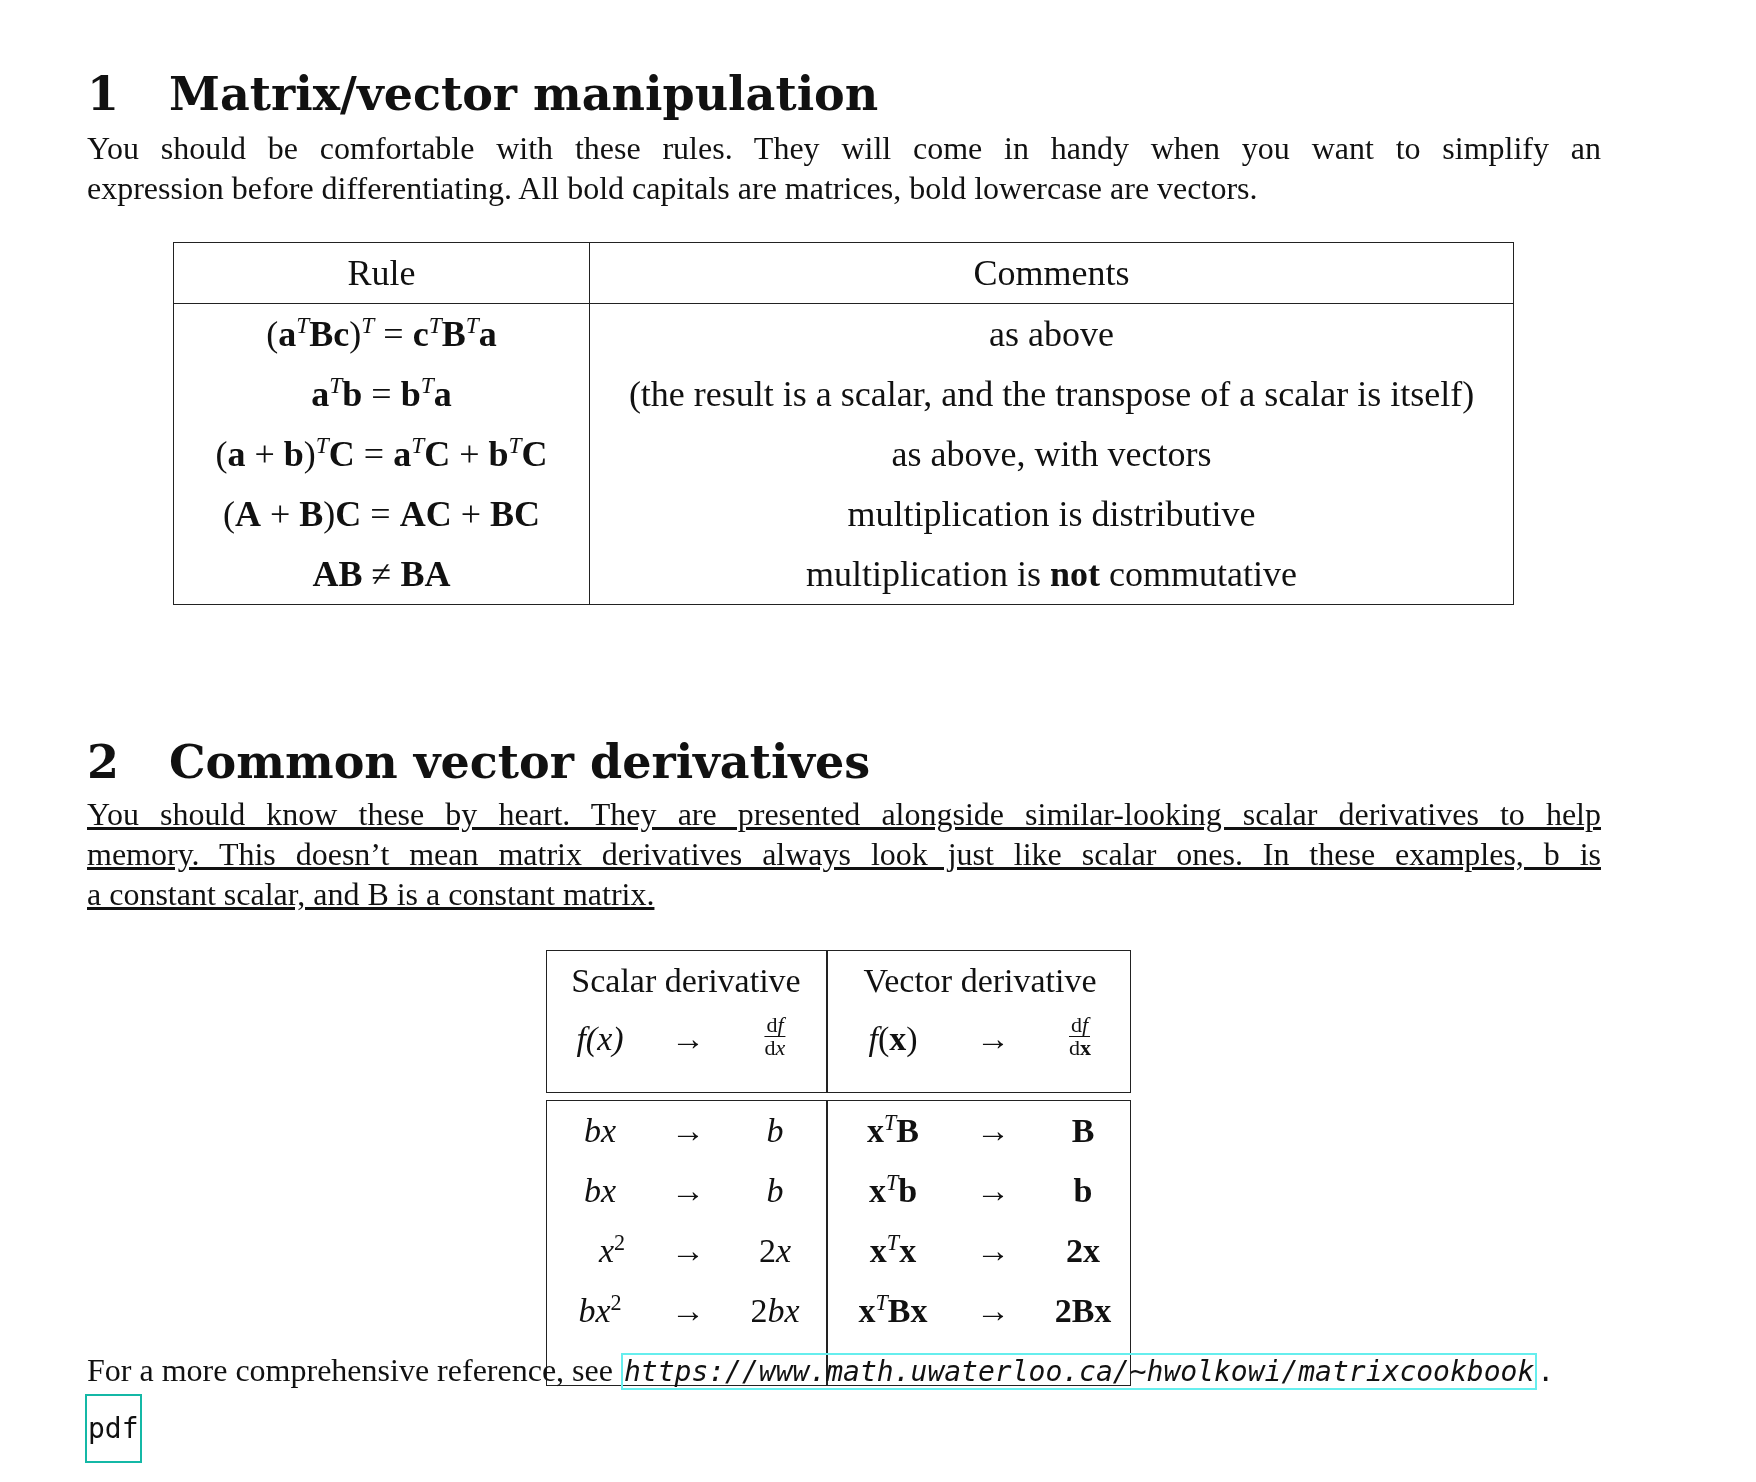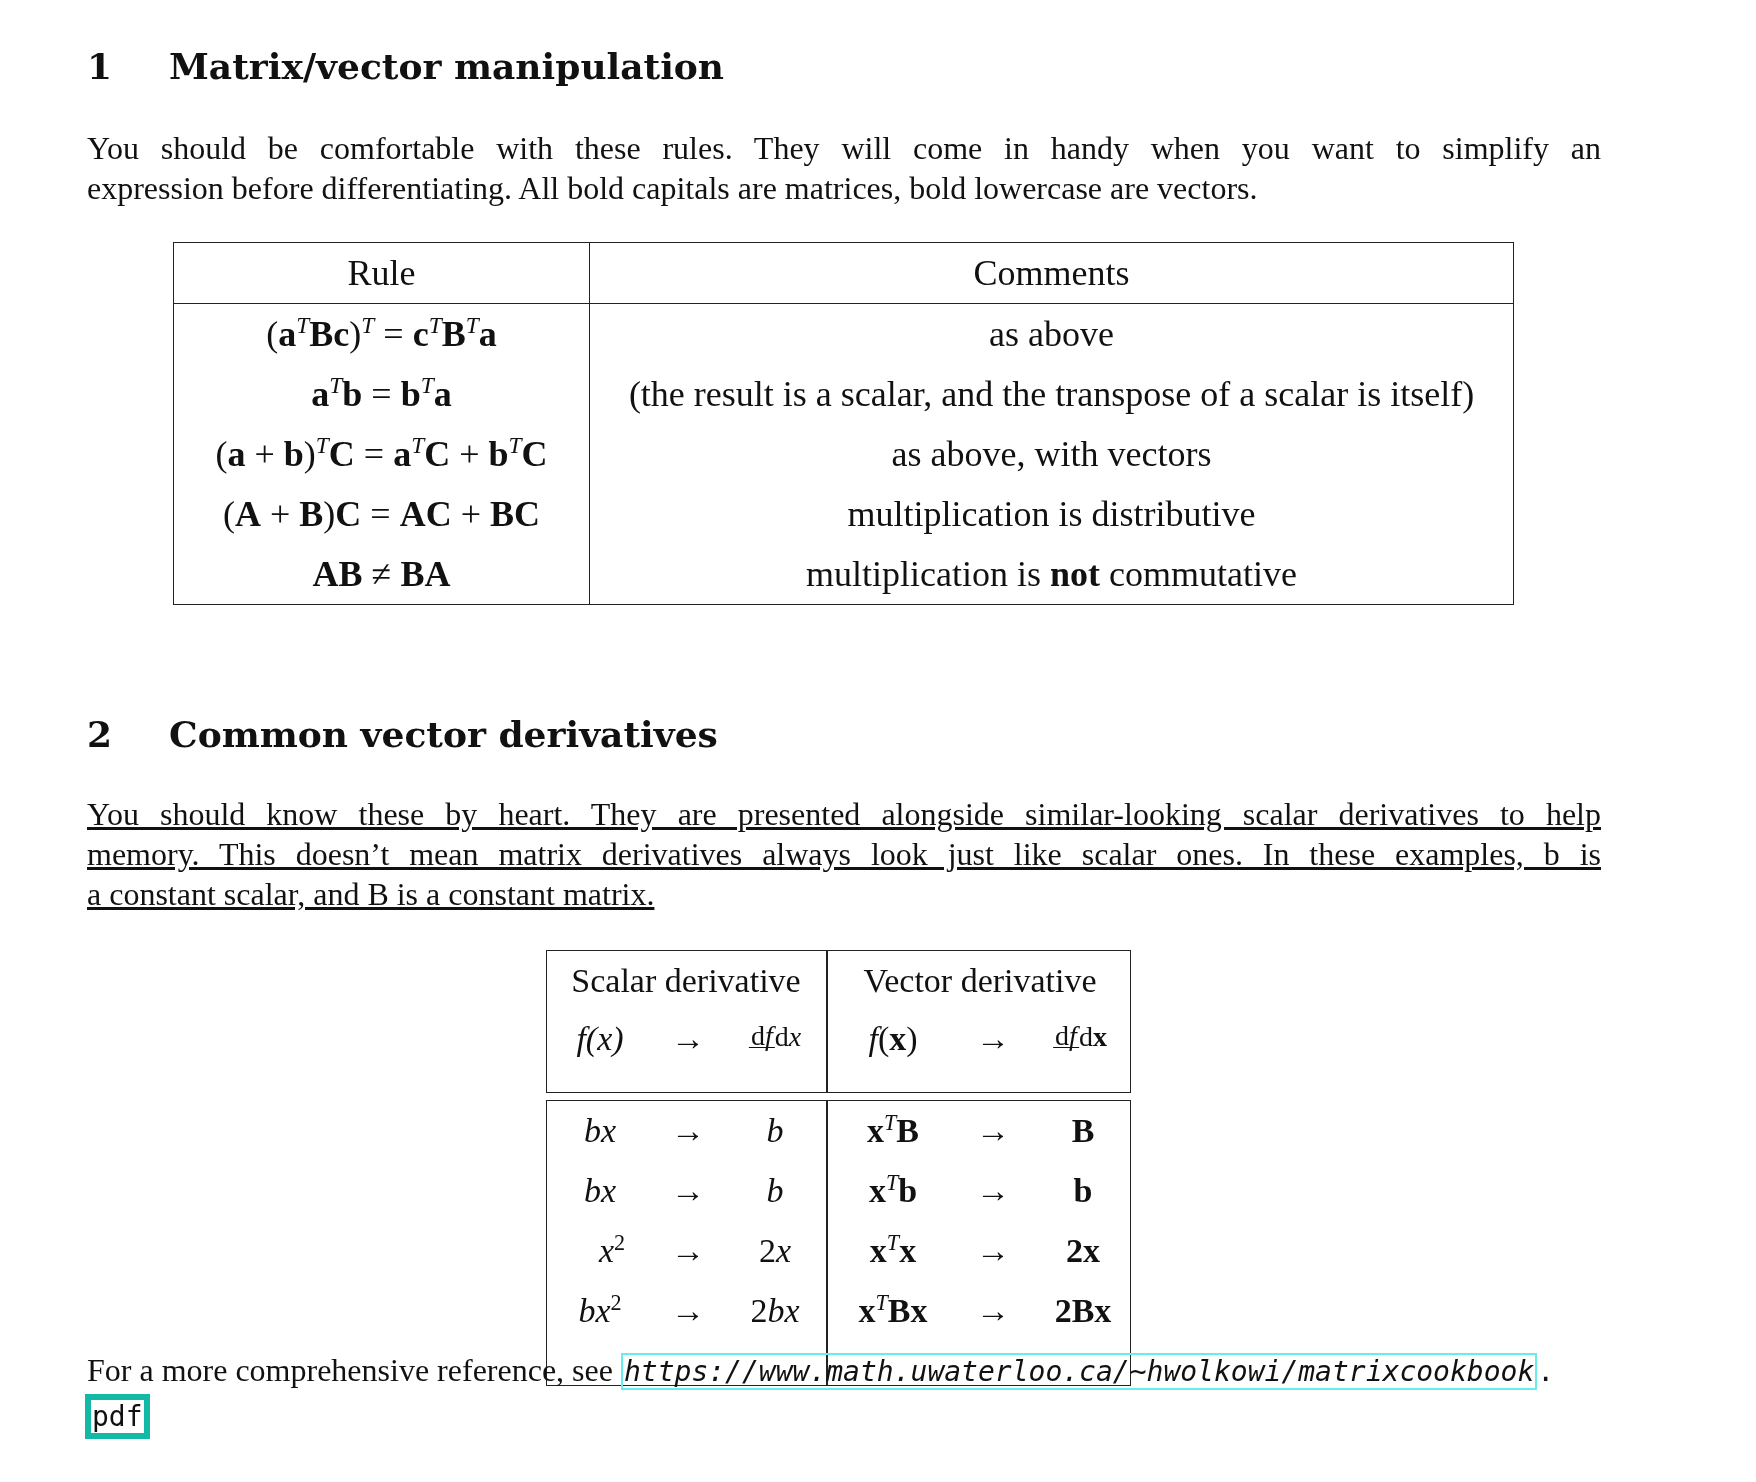--- a/index.html
+++ b/index.html
@@ -1,38 +1,38 @@
 <!DOCTYPE html>
 <html><head>
 <meta charset="utf-8">
 <style>
   html, body { margin:0; padding:0; background:#ffffff; }
   body { width:1756px; height:1482px; position:relative; overflow:hidden;
          font-family:"DejaVu Serif","Liberation Serif",serif; color:#111; }
   .abs { position:absolute; }
-  .h1 { font-family:"DejaVu Serif",serif; font-weight:bold; font-size:36px; line-height:1; white-space:nowrap; }
+  .h1 { font-family:"DejaVu Serif",serif; font-weight:bold; font-size:46px; line-height:1; white-space:nowrap;margin-top:23px; }
   .secnum { display:inline-block; width:82px; }
   .para { font-family:"Liberation Serif",serif; font-size:32px; line-height:40px; left:87px; width:1514px; text-align:justify; }
   .para .line { display:block; white-space:nowrap; }
   .para .line.j { text-align:justify; text-align-last:justify; }
   .mb { font-weight:bold; font-family:"Liberation Serif",serif; }
   .mi { font-style:italic; font-family:"Liberation Serif",serif; }
   sup { font-size:0.65em; line-height:0; vertical-align:0.55em; font-style:italic; font-weight:normal; }
 
   table.t1 { border-collapse:collapse; font-family:"Liberation Serif",serif; font-size:36px; }
   table.t1 td, table.t1 th { border-left:1.5px solid #222; border-right:1.5px solid #222; text-align:center; font-weight:normal; padding:0 18px; }
   table.t1 th { height:60px; border-top:1.5px solid #222; border-bottom:1.5px solid #222; }
   table.t1 td { height:60px; }
   table.t1 tr:last-child td { border-bottom:1.5px solid #222; }
 
   .t2 { font-family:"Liberation Serif",serif; font-size:34px; }
   .t2box { position:absolute; border:1.5px solid #222; }
   .t2div { position:absolute; width:1.5px; background:#222; }
   .cell { position:absolute; text-align:center; white-space:nowrap; transform:translateX(-50%); }
-  .frac { display:inline-flex; flex-direction:row; align-items:flex-end; font-size:28px; line-height:22px; vertical-align:middle; }
+  .frac { display:inline-flex; flex-direction:column; align-items:flex-start; font-size:22px; line-height:22px; vertical-align:middle; }
   .frac .num { border-bottom:1.5px solid #111; padding:0 2px; }
   .mono { font-family:"DejaVu Sans Mono","Liberation Mono",monospace; font-size:28px; }
 </style>
 </head>
 <body>
 
 <div class="abs h1" style="left:87px; top:48px;">
   <span class="secnum">1</span><span>Matrix/vector manipulation</span>
 </div>
 
@@ -130,13 +130,13 @@
       <div class="cell" style="left: 775px; top: 1292px;">2<i>b</i><i>x</i></div>
       <div class="cell" style="left: 893px; top: 1292px;"><b>x</b><sup style="font-style:italic">T</sup><b>Bx</b></div>
       <div class="cell" style="left: 993px; top: 1292px;">→</div>
       <div class="cell" style="left: 1083px; top: 1292px;"><b>2Bx</b></div>
     </div>
 </div>
 
 <div class="abs" style="left:87px; top:1352px; font-family:'Liberation Serif',serif; font-size:32px; white-space:nowrap;">
   <span>For a more comprehensive reference, see </span><span class="mono" style="border:2px solid #66eeee; padding:0 1px;font-style:italic;">https://www.math.uwaterloo.ca/~hwolkowi/matrixcookbook</span><span class="mono">.</span>
 </div>
-<div class="abs mono" style="left:85px; top:1394px; border:6px solid #14b8a6; padding:0 1px;text-align:right;">pdf</div>
+<div class="abs mono" style="left:85px; top:1394px; border:2px solid #14b8a6; padding:16px 1px;text-align:right;">pdf</div>
 
 </body></html>

